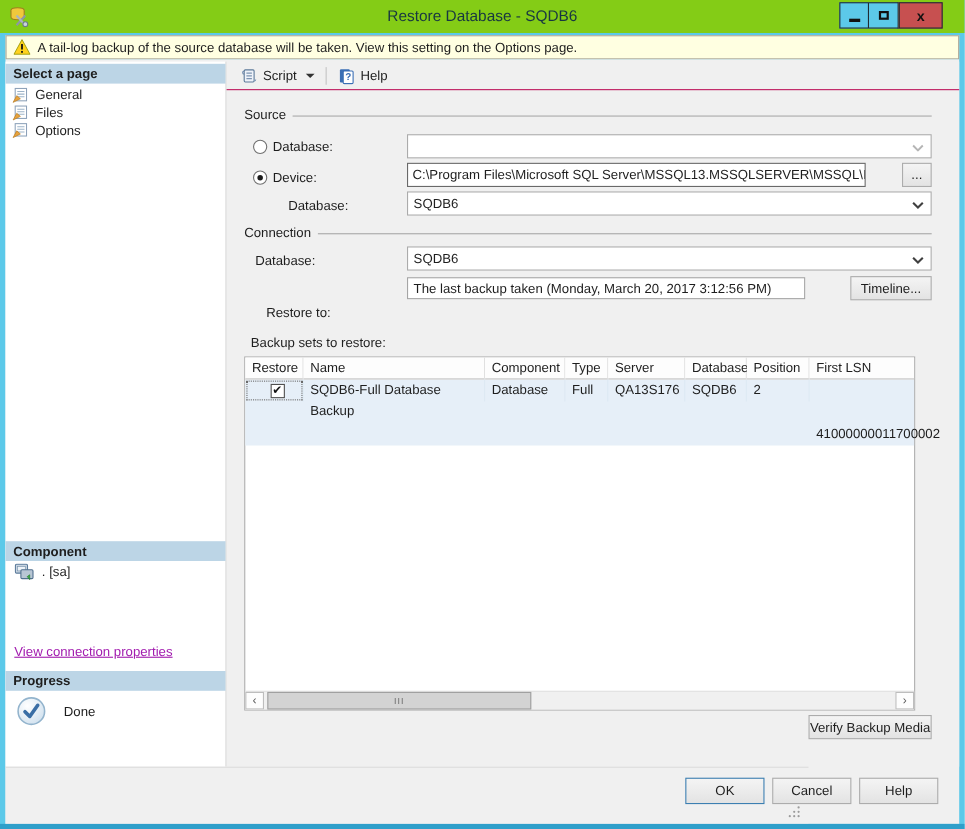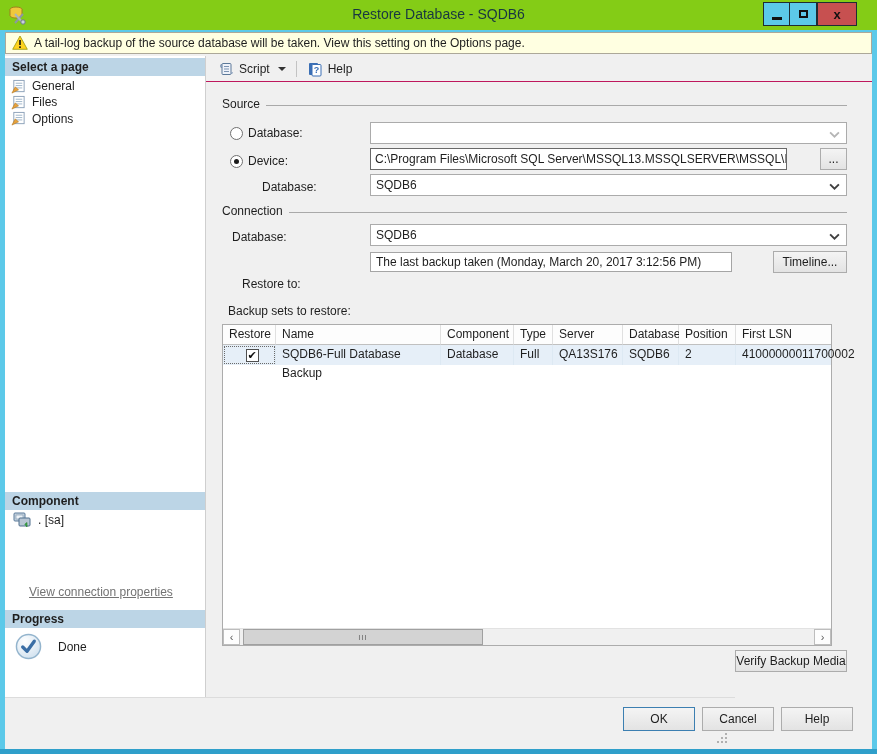--- a/index.html
+++ b/index.html
@@ -30,21 +30,21 @@
   
   .backdrop { position:absolute; left:5px; top:54px; width:867px; height:695px; background:#f0f0f0; }
   .left-panel { position:absolute; left:5px; top:56px; width:201px; height:641px;
                 background:#ffffff; border-right:1px solid #cfcfcf; }
   .side-header { position:absolute; left:0; width:200px; height:18px; background:#bcd5e6;
                  font-weight:bold; line-height:18px; padding-left:7px; }
   .page-item { position:absolute; left:6px; height:16px; display:flex; align-items:center; gap:6px; cursor:default; }
   .page-icon { width:15px; height:15px; }
   .conn-row { position:absolute; left:8px; display:flex; align-items:center; gap:7px; }
   .server-icon { width:18px; height:16px; }
-  .side-link { position:absolute; left:24px; color:#737373; text-decoration:underline; cursor:pointer; }
+  .side-link { position:absolute; left:8px; color:#a21caf; text-decoration:underline; cursor:pointer; }
   .done-row { position:absolute; left:10px; display:flex; align-items:center; gap:16px; }
   .done-icon { width:27px; height:27px; }
   
   .right-panel { position:absolute; left:206px; top:56px; width:666px; height:641px; background:#f0f0f0; }
   .toolbar { position:absolute; left:0; top:0; width:100%; height:26px;
              display:flex; align-items:center; padding-left:8px; border-bottom:1px solid #be185d; }
   .tool-btn { display:flex; align-items:center; gap:5px; padding:2px 4px; cursor:pointer; }
   .tool-sep { width:1px; height:16px; background:#c3c3c3; margin:0 6px; }
   .caret-down { width:0; height:0; border-left:4px solid transparent; border-right:4px solid transparent;
                 border-top:4px solid #333; margin-left:3px; }
@@ -66,21 +66,21 @@
          text-align:center; cursor:pointer; }
   .btn.default { border:1px solid #3c7fb1; }
   
   .grid { position:absolute; left:16px; top:268px; width:610px; height:322px;
           background:#fff; border:1px solid #acacac; }
   .gr { display:grid; grid-template-columns:53px 165px 73px 39px 70px 56px 57px 1fr; }
   .th { height:20px; line-height:19px; padding-left:6px; background:#fdfdfd;
         border-right:1px solid #e0e0e0; border-bottom:1px solid #c0c0c0; cursor:default; }
   .row1 { background:#e6eff8; }
   .td { height:20px; line-height:19px; padding-left:6px; border-right:1px solid #dde9f3; }
-  .td.num { text-align:right; padding-right:3px; }
+  .td.num { text-align:right; padding-right:3px;margin-top:40px; }
   .restore-cell { position:relative; display:flex; align-items:center; justify-content:center;
                   outline:1px dotted #6a6a6a; outline-offset:-2px; }
   .checkbox { width:13px; height:13px; background:#fff; border:1px solid #4f4f4f;
               display:flex; align-items:center; justify-content:center;
               font-size:11px; line-height:11px; color:#111; cursor:pointer; }
   .hscroll { position:absolute; left:0; bottom:0; width:100%; height:17px; background:#f0f0f0;
              border-top:1px solid #e2e2e2; }
   .sb-arrow { position:absolute; top:0; width:17px; height:16px; background:#fdfdfd;
               border:1px solid #bdbdbd; text-align:center; line-height:14px; color:#5a5a5a;
               font-size:11px; cursor:pointer; }

